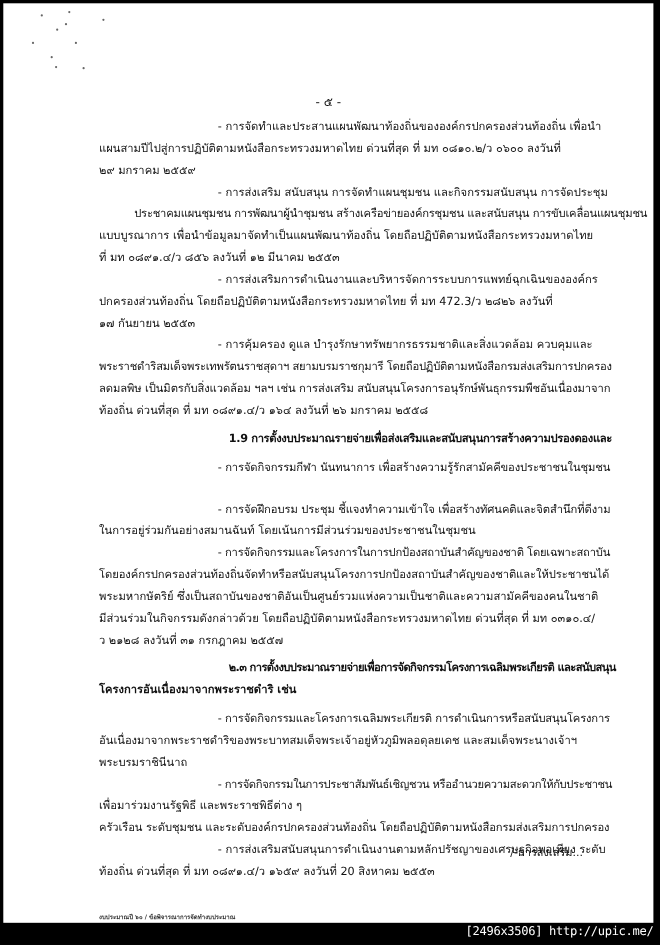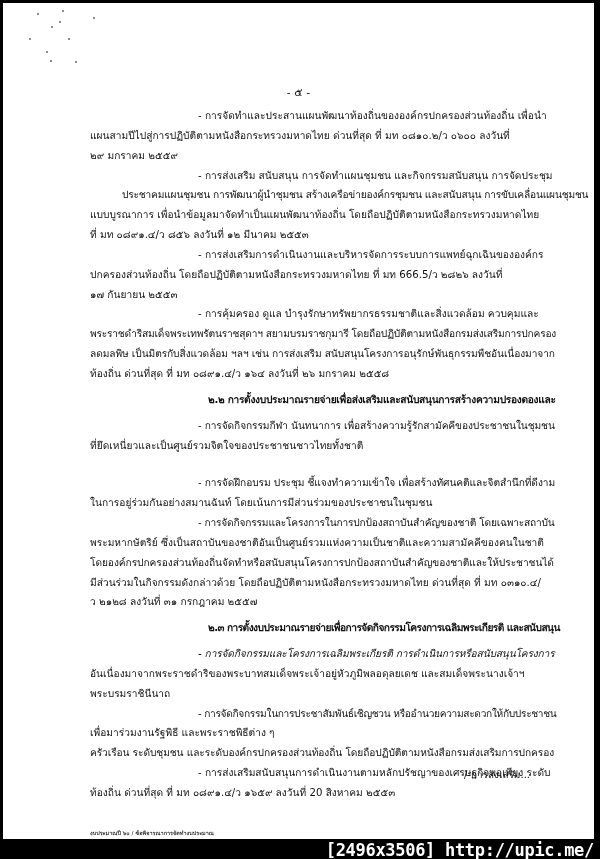--- a/index.html
+++ b/index.html
@@ -30,21 +30,21 @@
     position:absolute; right:64px; top:764px; font-size:10px; color:#111;
   }
   .footer {
     position:absolute; left:87px; top:826px; font-size:5.5px; color:#333; font-weight:bold;
   }
   .bottom-bar {
     position:absolute; left:0; top:839px; width:600px; height:20px; background:#000;
   }
   .watermark {
     position:absolute; right:6px; top:840px; color:#fff;
-    font-family:"DejaVu Sans Mono", monospace; font-size:17px; letter-spacing:-0.3px;font-weight:bold;
+    font-family:"DejaVu Sans Mono", monospace; font-size:11px; letter-spacing:-0.3px;
   }
 </style>
 </head>
 <body>
 
 <div class="page">
 
   <span class="speck" style="left:34px;top:10px"></span>
   <span class="speck" style="left:59px;top:7px"></span>
   <span class="speck" style="left:90px;top:14px"></span>
@@ -65,58 +65,58 @@
         <span class="line"><span>๒๙ มกราคม ๒๕๕๙</span></span>
       </div>
       <div class="para">
         <span class="line"><span class="ind"></span><span>- การส่งเสริม สนับสนุน การจัดทำแผนชุมชน และกิจกรรมสนับสนุน การจัดประชุม</span></span>
         <span class="line" style="letter-spacing: -0.191489px; margin-left: 32px;"><span>ประชาคมแผนชุมชน การพัฒนาผู้นำชุมชน สร้างเครือข่ายองค์กรชุมชน และสนับสนุน การขับเคลื่อนแผนชุมชน</span></span>
         <span class="line"><span>แบบบูรณาการ   เพื่อนำข้อมูลมาจัดทำเป็นแผนพัฒนาท้องถิ่น   โดยถือปฏิบัติตามหนังสือกระทรวงมหาดไทย</span></span>
         <span class="line"><span>ที่ มท ๐๘๙๑.๔/ว ๘๕๖ ลงวันที่ ๑๒ มีนาคม ๒๕๕๓</span></span>
       </div>
       <div class="para">
         <span class="line"><span class="ind"></span><span>- การส่งเสริมการดำเนินงานและบริหารจัดการระบบการแพทย์ฉุกเฉินขององค์กร</span></span>
-        <span class="line"><span>ปกครองส่วนท้องถิ่น โดยถือปฏิบัติตามหนังสือกระทรวงมหาดไทย ที่ มท 666.5/ว ๒๘๒๖ ลงวันที่</span></span>
+        <span class="line"><span>ปกครองส่วนท้องถิ่น โดยถือปฏิบัติตามหนังสือกระทรวงมหาดไทย ที่ มท 472.3/ว ๒๘๒๖ ลงวันที่</span></span>
         <span class="line"><span>๑๗ กันยายน ๒๕๕๓</span></span>
       </div>
       <div class="para">
         <span class="line"><span class="ind"></span><span>- การคุ้มครอง ดูแล บำรุงรักษาทรัพยากรธรรมชาติและสิ่งแวดล้อม ควบคุมและ</span></span>
         <span class="line" style="letter-spacing: -0.2px;"><span>พระราชดำริสมเด็จพระเทพรัตนราชสุดาฯ สยามบรมราชกุมารี โดยถือปฏิบัติตามหนังสือกรมส่งเสริมการปกครอง</span></span>
         <span class="line" style="letter-spacing: -0.0891089px;"><span>ลดมลพิษ เป็นมิตรกับสิ่งแวดล้อม ฯลฯ เช่น การส่งเสริม สนับสนุนโครงการอนุรักษ์พันธุกรรมพืชอันเนื่องมาจาก</span></span>
         <span class="line"><span>ท้องถิ่น ด่วนที่สุด ที่ มท ๐๘๙๑.๔/ว ๑๖๔ ลงวันที่ ๒๖ มกราคม ๒๕๕๘</span></span>
       </div>
       <div class="gap"></div>
       <div class="para head">
-        <span class="line" style="letter-spacing: -0.305556px;"><span class="ind"></span><span>๒.๒ การตั้งงบประมาณรายจ่ายเพื่อส่งเสริมและสนับสนุนการสร้างความปรองดองและ</span></span>
+        <span class="line" style="letter-spacing: -0.305556px;"><span class="ind"></span><span>1.9 การตั้งงบประมาณรายจ่ายเพื่อส่งเสริมและสนับสนุนการสร้างความปรองดองและ</span></span>
         <div class="gap"></div>
       </div>
       <div class="para">
         <span class="line" style="letter-spacing: -0.108108px;"><span class="ind"></span><span>- การจัดกิจกรรมกีฬา นันทนาการ เพื่อสร้างความรู้รักสามัคคีของประชาชนในชุมชน</span></span>
       </div>
       <div class="para">
-        <span class="line"><span>ที่ยึดเหนี่ยวและเป็นศูนย์รวมจิตใจของประชาชนชาวไทยทั้งชาติ</span></span>
       </div>
       <div class="para">
         <span class="line" style="letter-spacing: -0.0897436px; margin-top: 18px;"><span class="ind"></span><span>- การจัดฝึกอบรม ประชุม ชี้แจงทำความเข้าใจ เพื่อสร้างทัศนคติและจิตสำนึกที่ดีงาม</span></span>
         <span class="line"><span>ในการอยู่ร่วมกันอย่างสมานฉันท์ โดยเน้นการมีส่วนร่วมของประชาชนในชุมชน</span></span>
       </div>
       <div class="para">
         <span class="line" style="letter-spacing: -0.188406px;"><span class="ind"></span><span>- การจัดกิจกรรมและโครงการในการปกป้องสถาบันสำคัญของชาติ โดยเฉพาะสถาบัน</span></span>
+        <span class="line" style="letter-spacing: -0.0659341px;"><span>โดยองค์กรปกครองส่วนท้องถิ่นจัดทำหรือสนับสนุนโครงการปกป้องสถาบันสำคัญของชาติและให้ประชาชนได้</span></span>
         <span class="line"><span>พระมหากษัตริย์ ซึ่งเป็นสถาบันของชาติอันเป็นศูนย์รวมแห่งความเป็นชาติและความสามัคคีของคนในชาติ</span></span>
-        <span class="line" style="letter-spacing: -0.0659341px;"><span>โดยองค์กรปกครองส่วนท้องถิ่นจัดทำหรือสนับสนุนโครงการปกป้องสถาบันสำคัญของชาติและให้ประชาชนได้</span></span>
         <span class="line"><span>มีส่วนร่วมในกิจกรรมดังกล่าวด้วย โดยถือปฏิบัติตามหนังสือกระทรวงมหาดไทย ด่วนที่สุด ที่ มท ๐๓๑๐.๔/</span></span>
         <span class="line"><span>ว ๒๑๒๘ ลงวันที่ ๓๑ กรกฎาคม ๒๕๕๗</span></span>
       </div>
       <div class="gap"></div>
       <div class="para head">
         <span class="line" style="letter-spacing: -0.551282px;"><span class="ind"></span><span>๒.๓ การตั้งงบประมาณรายจ่ายเพื่อการจัดกิจกรรมโครงการเฉลิมพระเกียรติ และสนับสนุน</span></span>
+        <span class="line"><span>โครงการอันเนื่องมาจากพระราชดำริ เช่น</span></span>
         <div class="gap"></div>
       </div>
       <div class="para">
-        <span class="line" style="letter-spacing: -0.150685px; font-style: italic;"><span class="ind"></span><span>-  การจัดกิจกรรมและโครงการเฉลิมพระเกียรติ การดำเนินการหรือสนับสนุนโครงการ</span></span>
+        <span class="line" style="letter-spacing: -0.150685px;"><span class="ind"></span><span>-  การจัดกิจกรรมและโครงการเฉลิมพระเกียรติ การดำเนินการหรือสนับสนุนโครงการ</span></span>
         <span class="line"><span>อันเนื่องมาจากพระราชดำริของพระบาทสมเด็จพระเจ้าอยู่หัวภูมิพลอดุลยเดช และสมเด็จพระนางเจ้าฯ</span></span>
         <span class="line"><span>พระบรมราชินีนาถ</span></span>
       </div>
       <div class="para">
         <span class="line" style="letter-spacing: -0.333333px;"><span class="ind"></span><span>- การจัดกิจกรรมในการประชาสัมพันธ์เชิญชวน หรืออำนวยความสะดวกให้กับประชาชน</span></span>
         <span class="line"><span>เพื่อมาร่วมงานรัฐพิธี และพระราชพิธีต่าง ๆ</span></span>
       </div>
       <div class="para">
         <span class="line" style="letter-spacing: -0.0824742px;"><span>ครัวเรือน ระดับชุมชน และระดับองค์กรปกครองส่วนท้องถิ่น โดยถือปฏิบัติตามหนังสือกรมส่งเสริมการปกครอง</span></span>
         <span class="line"><span class="ind"></span><span>- การส่งเสริมสนับสนุนการดำเนินงานตามหลักปรัชญาของเศรษฐกิจพอเพียง ระดับ</span></span>

